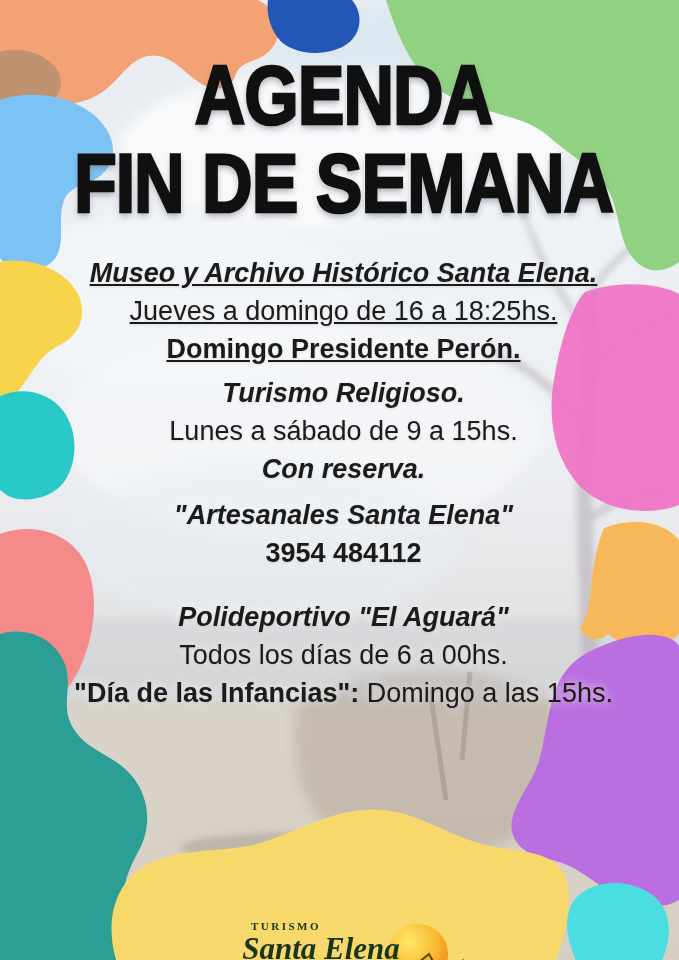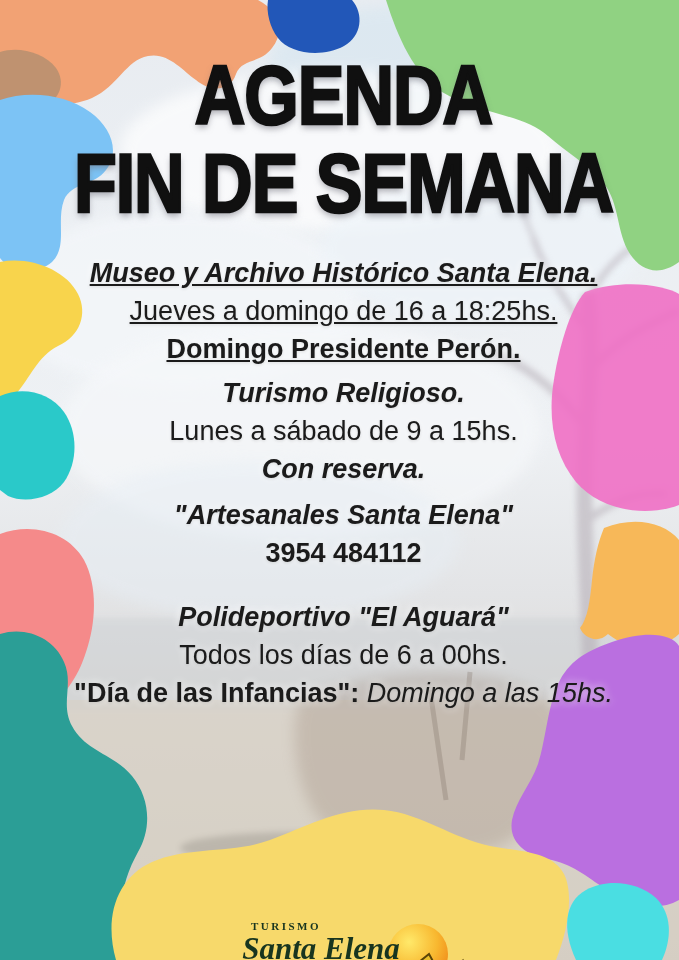--- a/index.html
+++ b/index.html
@@ -26,21 +26,21 @@
   .sec.first{margin-top:26px;text-decoration:underline;}
   .sec.tight{margin-top:8px;}
   .sec.last{margin-top:26px;}
   .line{
     margin:0;font-size:27px;line-height:38px;
     text-shadow:0 0 8px rgba(255,255,255,.95), 0 1px 3px rgba(40,40,40,.18);
     white-space:nowrap;
   }
   .h{font-weight:700;font-style:italic;}
   .b{font-weight:700;}
-  .i{font-style:italic;}
+  .i{}
   
   .logo{position:absolute;left:238px;top:866px;width:290px;height:94px;z-index:40;margin-top:48px;}
   .logo svg{display:block;width:290px;height:94px;}
   .lg-turismo{font-family:"Liberation Serif","DejaVu Serif",serif;font-weight:700;font-size:11px;letter-spacing:2.5px;}
   .lg-name{font-family:"Liberation Serif","DejaVu Serif",serif;font-weight:700;font-style:italic;font-size:31px;}
   .lg-region{font-family:"Liberation Serif","DejaVu Serif",serif;font-weight:700;font-style:italic;font-size:16px;}
 </style>
 </head>
 <body>
 

